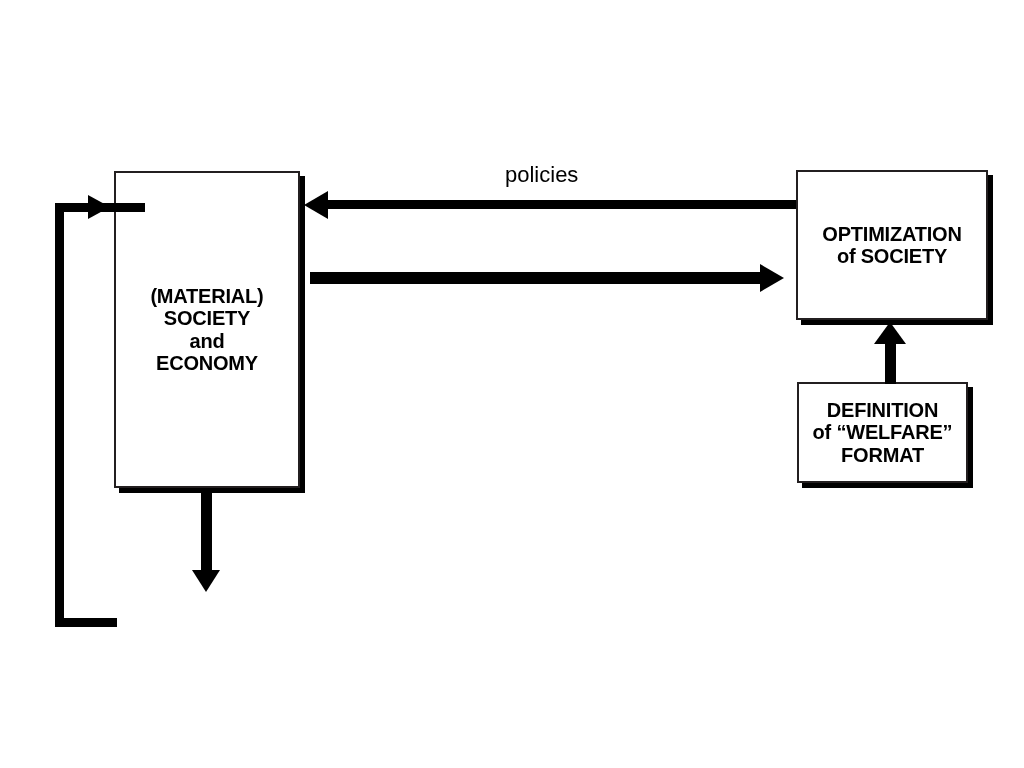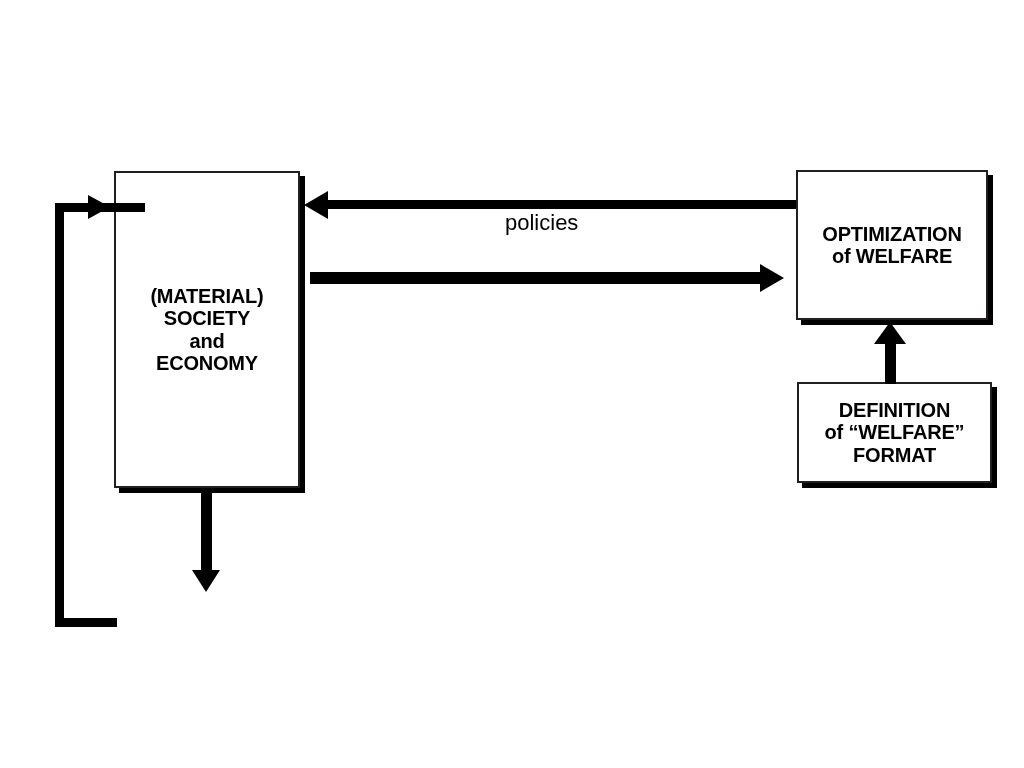--- a/index.html
+++ b/index.html
@@ -60,38 +60,37 @@
     left: 796px;
     top: 170px;
     width: 192px;
     height: 150px;
   }
   #node-optimization .node-label { font-size: 20px; }
 
   #node-definition {
     left: 797px;
     top: 382px;
-    width: 195px;
+    width: 171px;
     height: 101px;
   }
   #node-definition .node-label { font-size: 20px; }
 
   
   .edge {
     position: absolute;
     background: #000000;
   }
   .edge-label {
     position: absolute;
     font-family: "Liberation Sans", sans-serif;
     font-weight: normal;
     font-size: 22px;
     color: #000000;
     white-space: nowrap;
-    margin-top: 48px;
   }
   .arrowhead {
     position: absolute;
     width: 0;
     height: 0;
   }
   .arrowhead.left {
     border-top: 14px solid transparent;
     border-bottom: 14px solid transparent;
     border-right: 24px solid #000000;
@@ -150,21 +149,21 @@
   <div class="node" id="node-society">
     <div class="node-label">(MATERIAL)
 SOCIETY
 and
 ECONOMY</div>
   </div>
 
 
   <div class="node" id="node-optimization">
     <div class="node-label">OPTIMIZATION
-of WELFARE</div>
+of SOCIETY</div>
   </div>
 
   <div class="node" id="node-definition">
     <div class="node-label">DEFINITION
 of “WELFARE”
 FORMAT</div>
   </div>
 
   <div class="edge" id="edge-policies-shaft"></div>
   <div class="arrowhead left" id="arrow-policies-head"></div>

